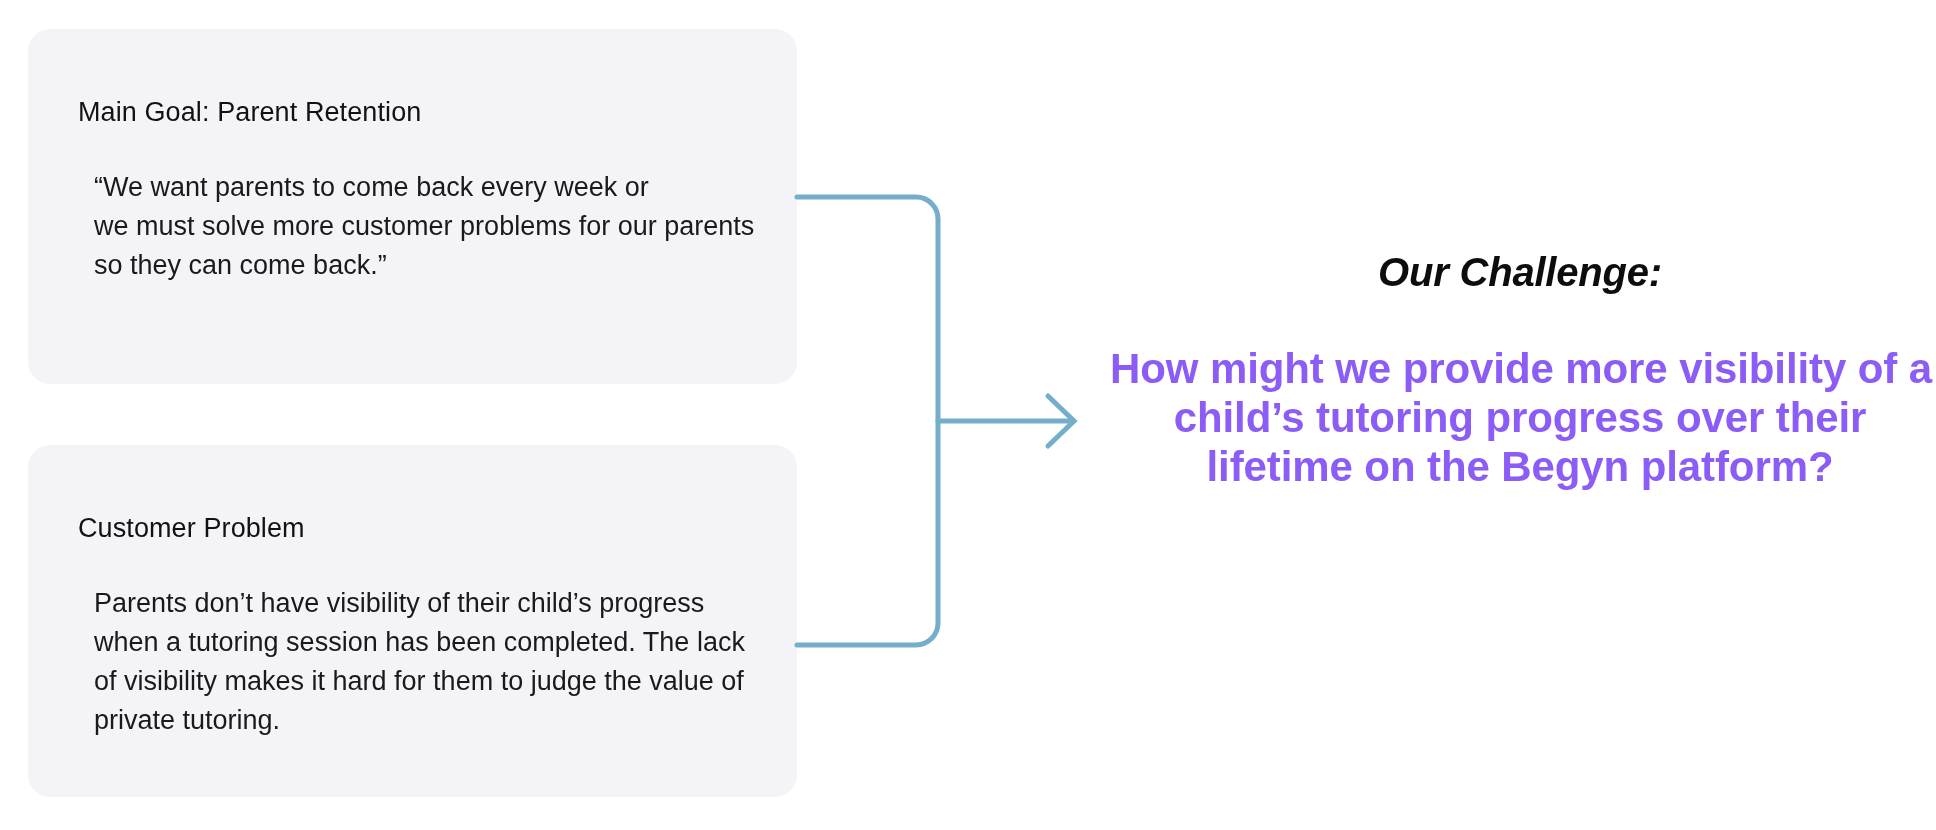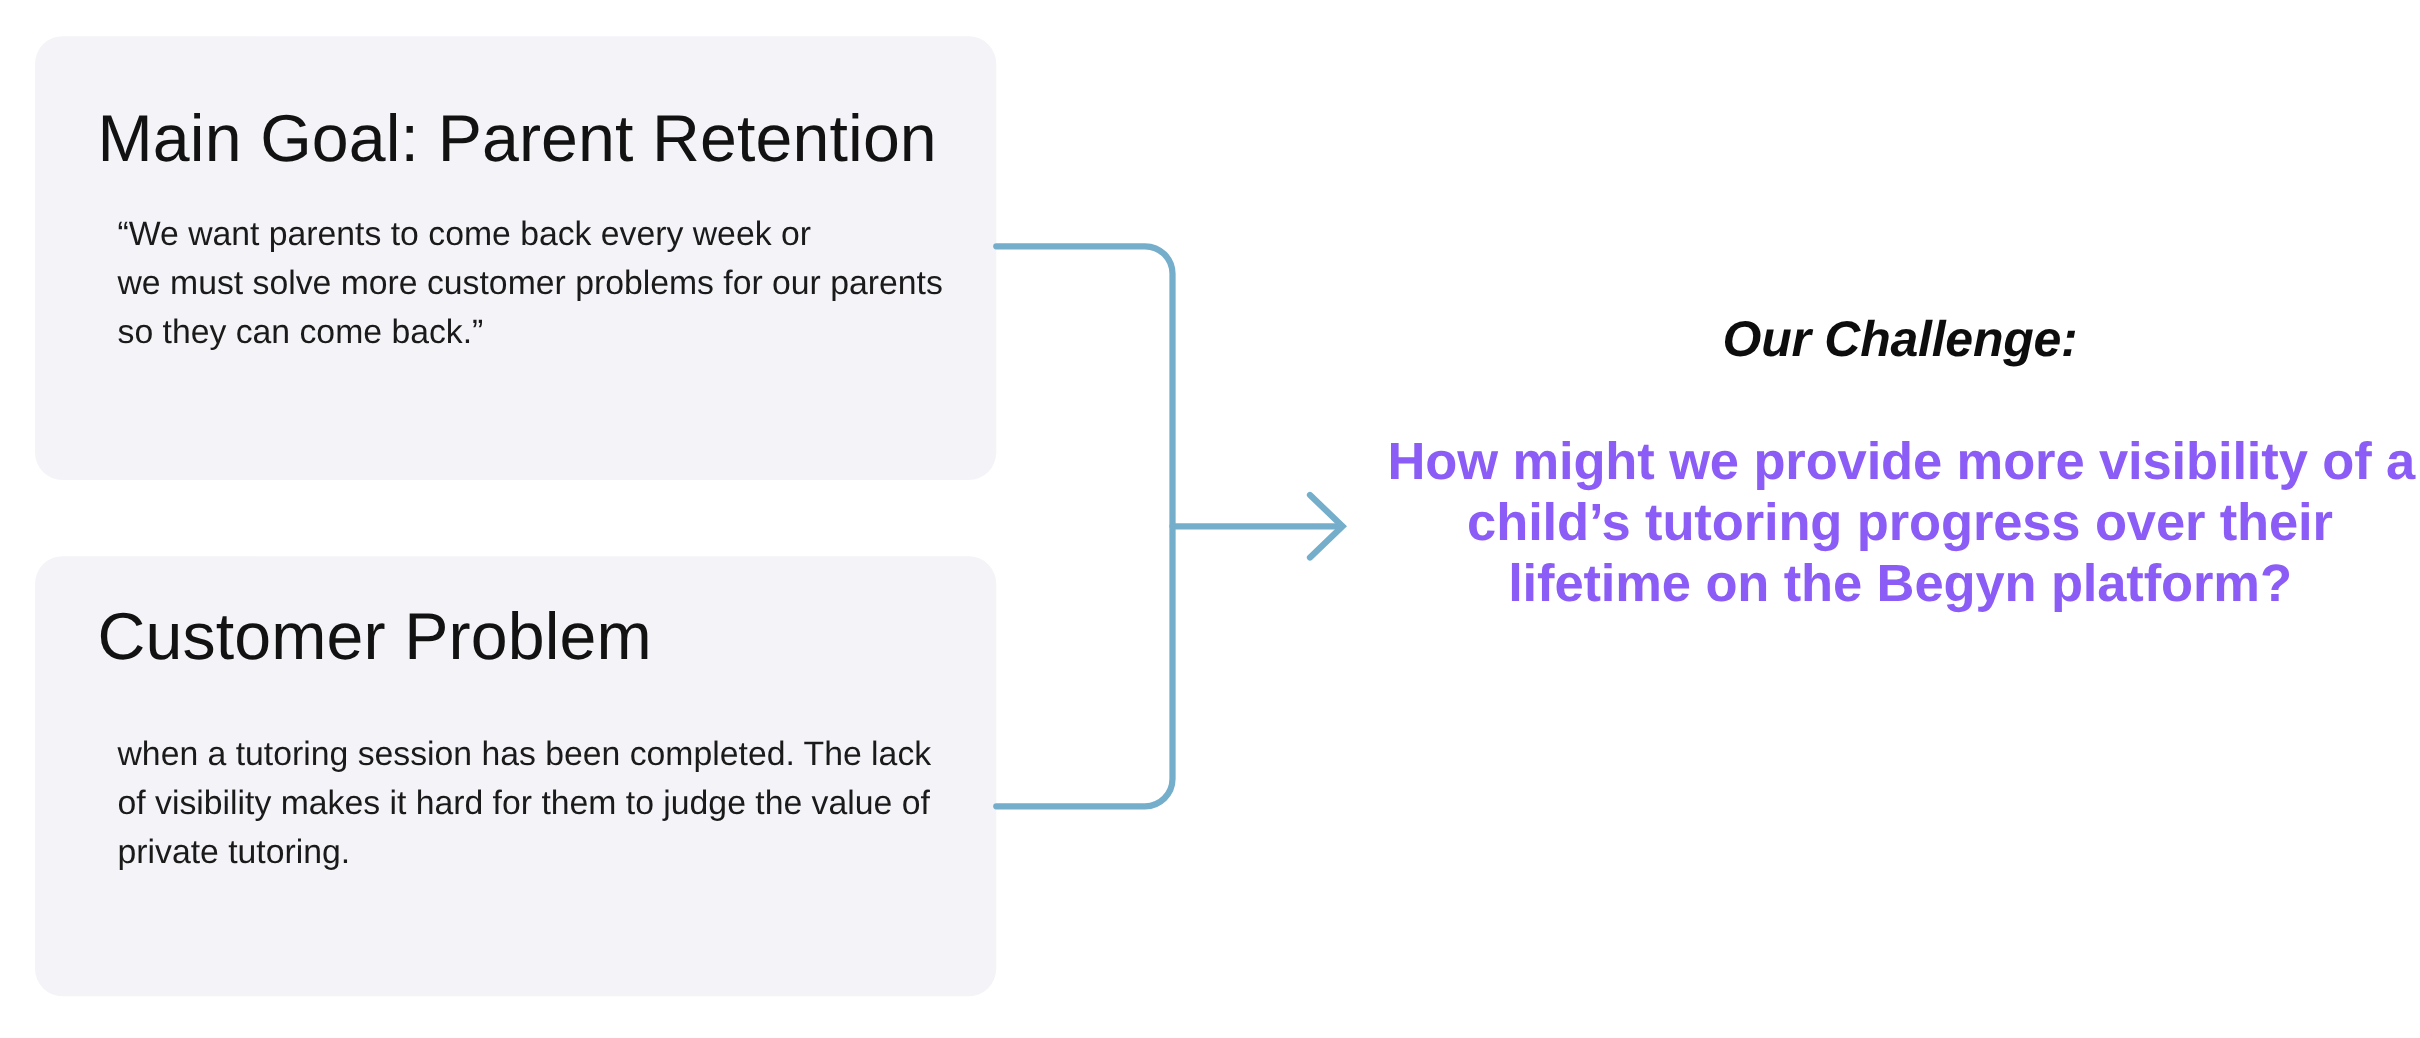--- a/index.html
+++ b/index.html
@@ -38,28 +38,28 @@
   #card-problem {
     top: 445px;
     height: 352px;
   }
 
   .card-title {
     position: absolute;
     left: 50px;
     margin: 0;
     font-weight: 400;
-    font-size: 53px;
+    font-size: 27px;
     line-height: 46px;
     letter-spacing: 0.1px;
     color: #121212;
     white-space: nowrap;
   }
   #card-goal .card-title { top: 60px; }
-  #card-problem .card-title { top: 42px; }
+  #card-problem .card-title { top: 60px; }
 
   .card-body {
     position: absolute;
     left: 50px;
     right: 28px;
     margin: 16px;
     font-family: "Liberation Sans Narrow", "Liberation Sans", "DejaVu Sans Condensed", sans-serif;
     font-stretch: condensed;
     font-weight: 400;
     font-size: 27px;
@@ -120,20 +120,21 @@
     <p class="card-body">
       <span class="line">“We want parents to come back every week or</span>
       <span class="line">we must solve more customer problems for our parents</span>
       <span class="line">so they can come back.”</span>
     </p>
   </div>
 
   <div class="card" id="card-problem">
     <h2 class="card-title">Customer Problem</h2>
     <p class="card-body">
+      <span class="line">Parents don’t have visibility of their child’s progress</span>
       <span class="line">when a tutoring session has been completed. The lack</span>
       <span class="line">of visibility makes it hard for them to judge the value of</span>
       <span class="line">private tutoring.</span>
     </p>
   </div>
 
   <svg id="connector" viewBox="0 0 1936 830" width="1936" height="830" aria-hidden="true">
 
     <path d="M 797 197 H 916 A 22 22 0 0 1 938 219 V 421" fill="none" stroke="#74aecb" stroke-width="5" stroke-linecap="round" stroke-linejoin="round"></path>
 

